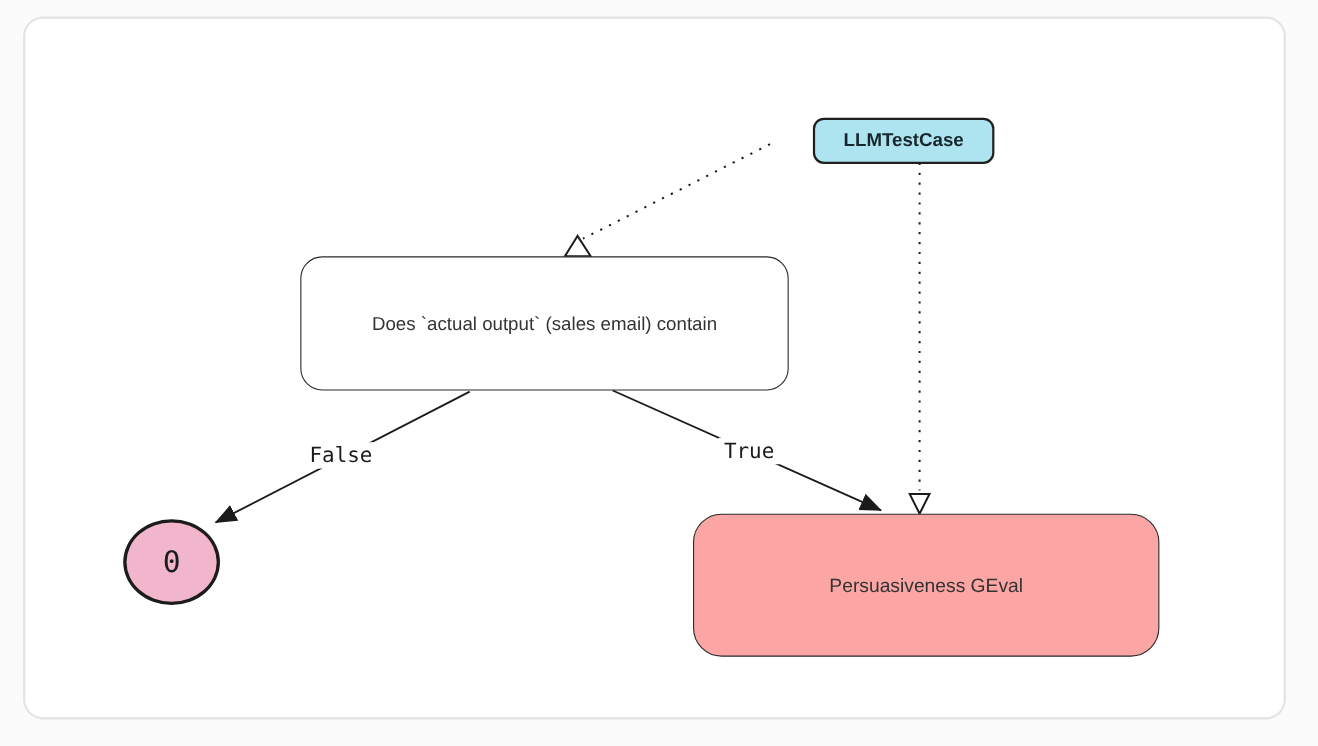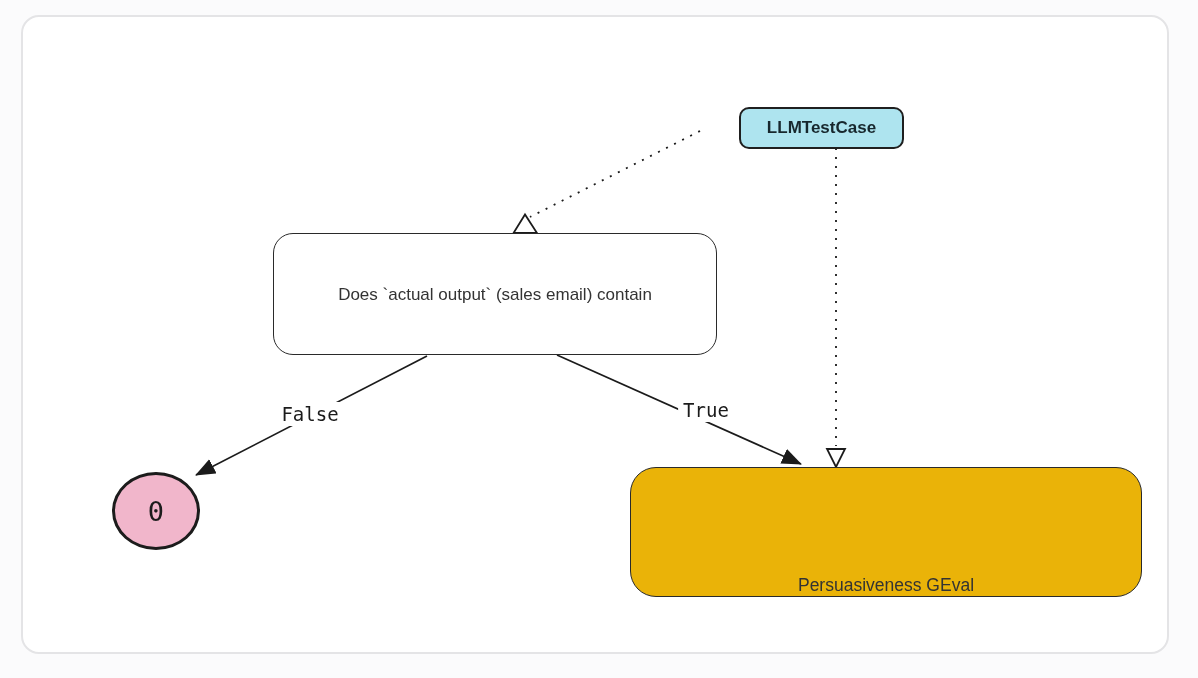--- a/index.html
+++ b/index.html
@@ -64,28 +64,27 @@
     border: 1.6px solid #2a2a2a;
     border-radius: 20px;
     flex-direction: row;
     font-size: 17px;
     line-height: 27px;
     color: #333333;
   }
   .node-geval {
     left: 630px;
     top: 467px;
-    width: 512px;
+    width: 424px;
     height: 130px;
-    background: #eab308;
+    background: #fca5a5;
     border: 1.6px solid #2a2a2a;
     border-radius: 26px;
     font-size: 17.5px;
     color: #333333;
-    align-items: flex-end;
   }
   .node-zero {
     left: 112px;
     top: 472px;
     width: 88px;
     height: 78px;
     background: #f1b6cb;
     border: 3px solid #1c1c1c;
     border-radius: 50%;
     font-family: "DejaVu Sans Mono", monospace;
@@ -96,21 +95,21 @@
     position: absolute;
     transform: translate(-50%, -50%);
     background: #ffffff;
     padding: 1px 5px;
     font-family: "DejaVu Sans Mono", monospace;
     font-size: 19px;
     color: #1b1b1b;
     white-space: nowrap;
   }
   .label-false { left: 310px; top: 414px; }
-  .label-true  { left: 681px; top: 410px; margin-left: 25px; }
+  .label-true  { left: 681px; top: 410px; }
 </style>
 </head>
 <body>
 
 <div class="canvas">
   <div class="card"></div>
 
   <svg class="edges" viewBox="0 0 1198 678" xmlns="http://www.w3.org/2000/svg">
     <defs>
       <marker id="arrow-solid" markerUnits="userSpaceOnUse" markerWidth="22" markerHeight="18" refX="19" refY="8" orient="auto">

